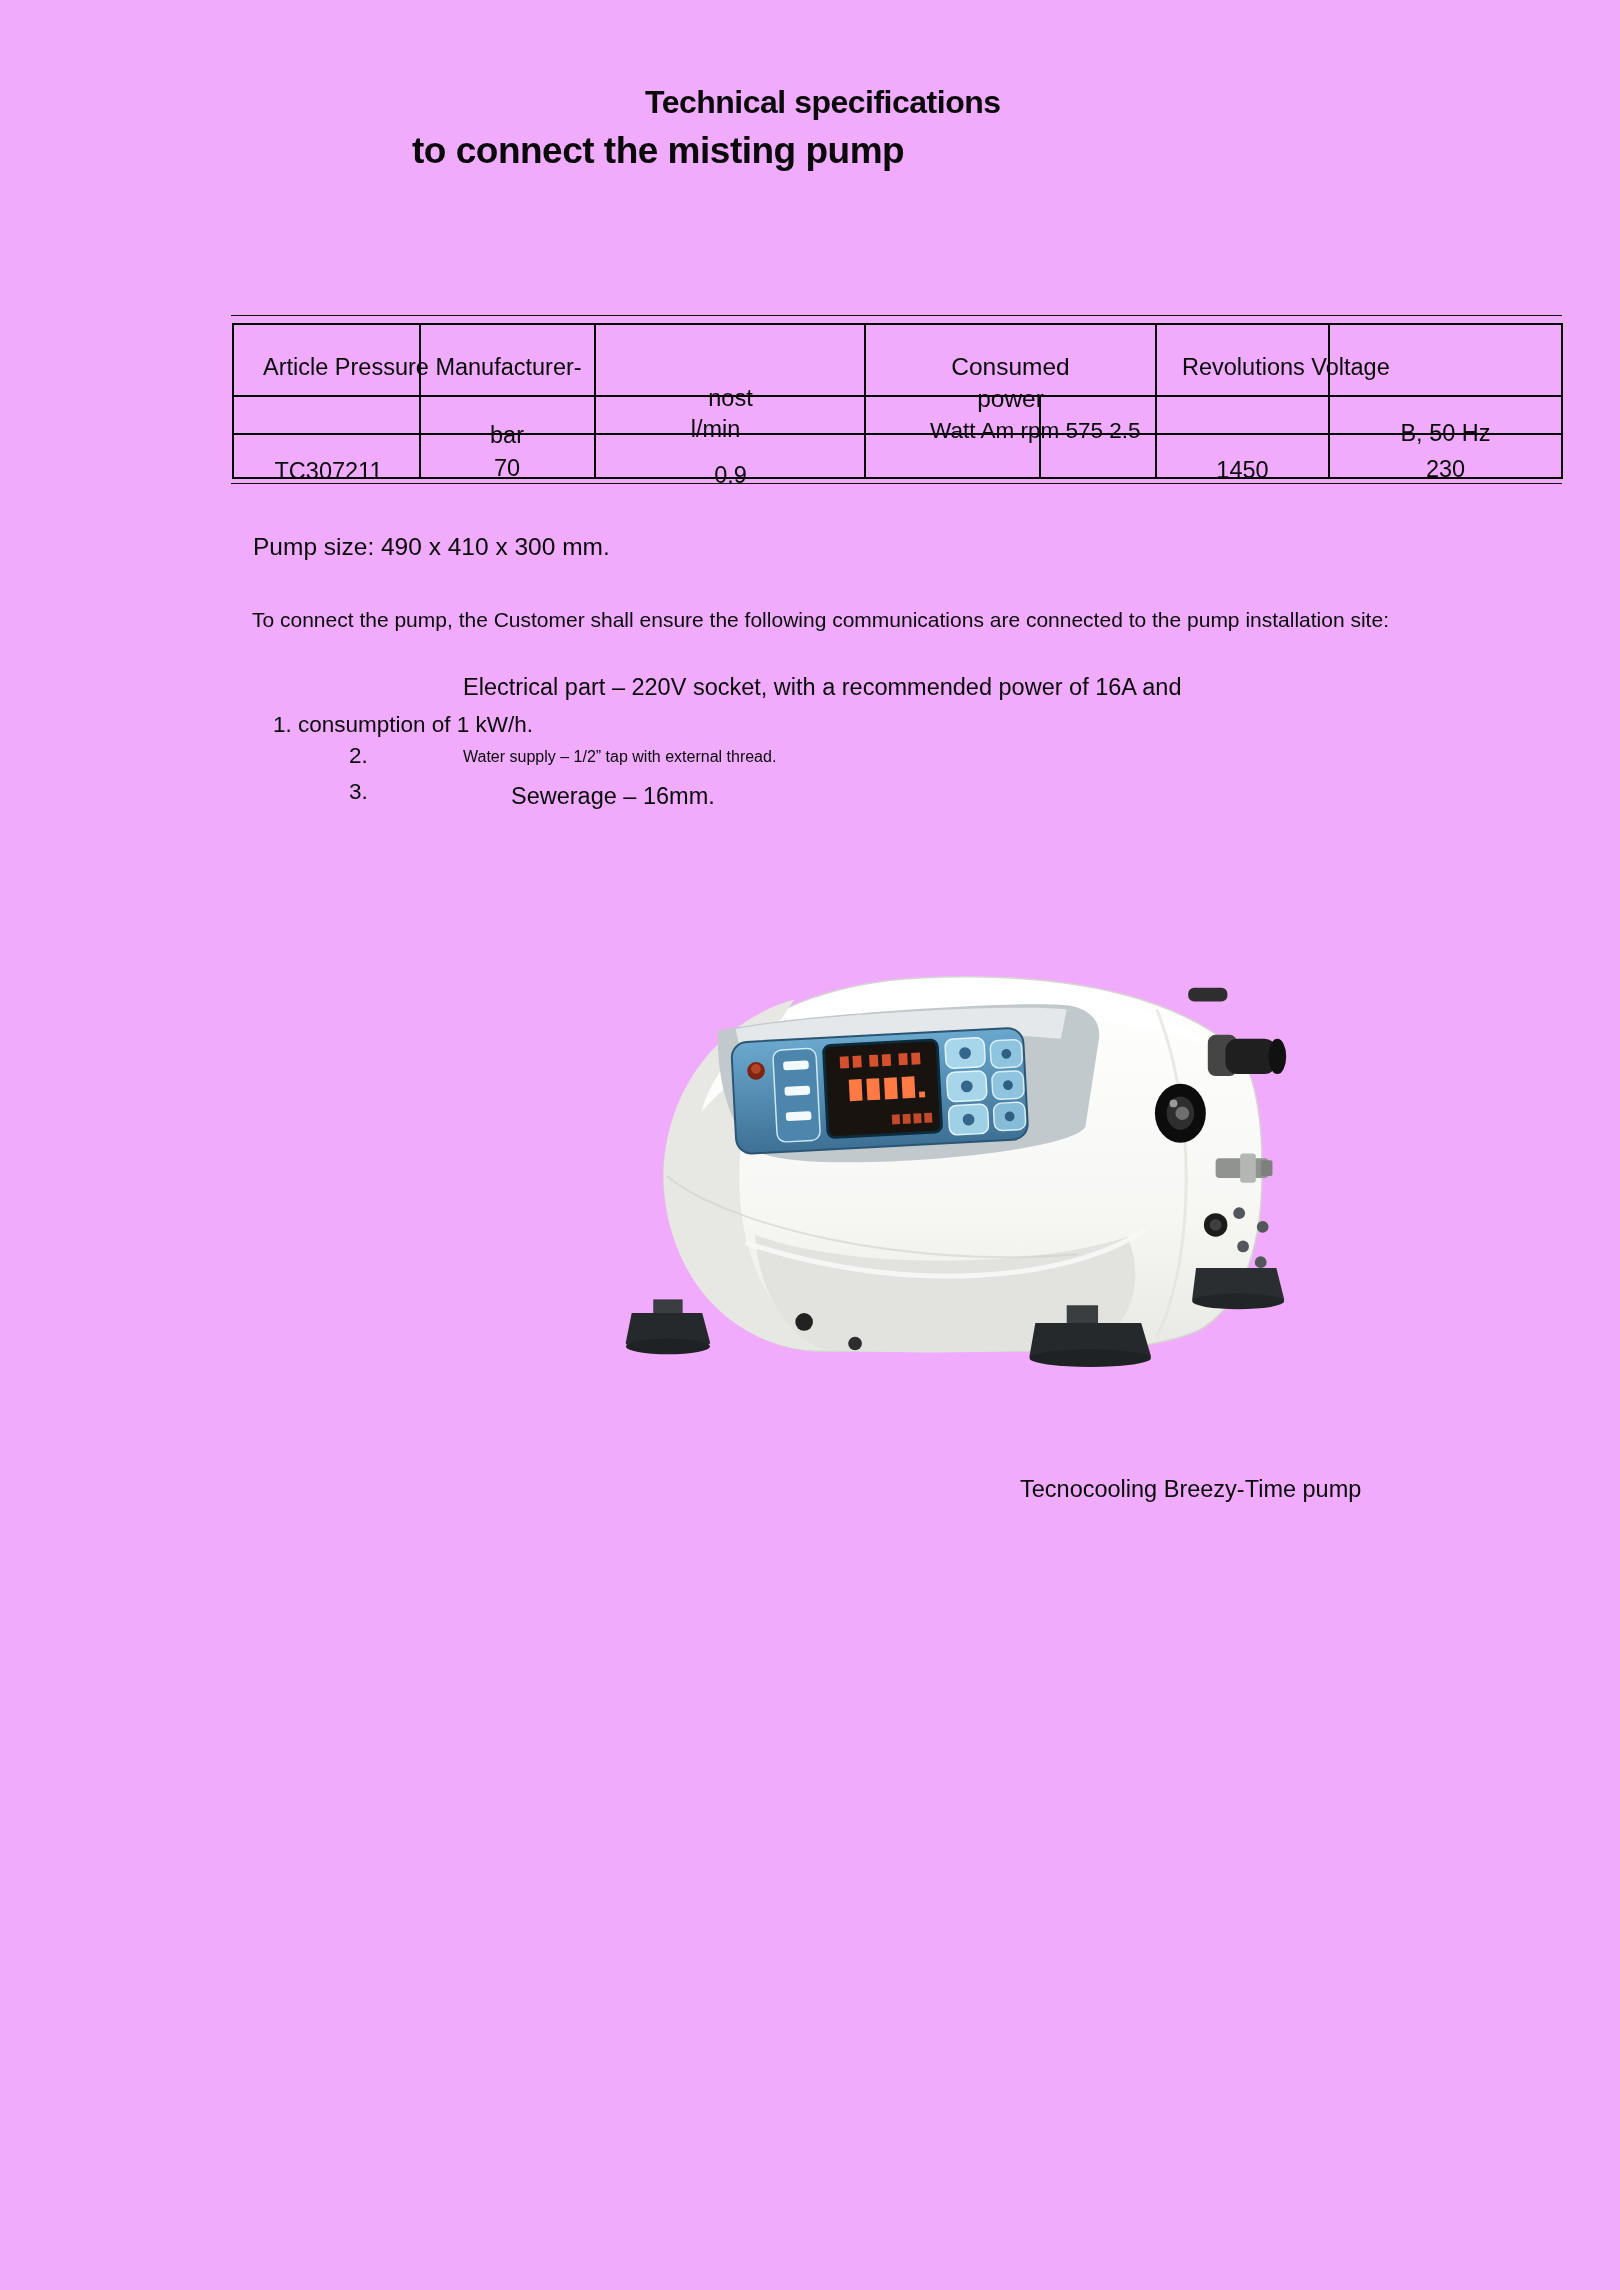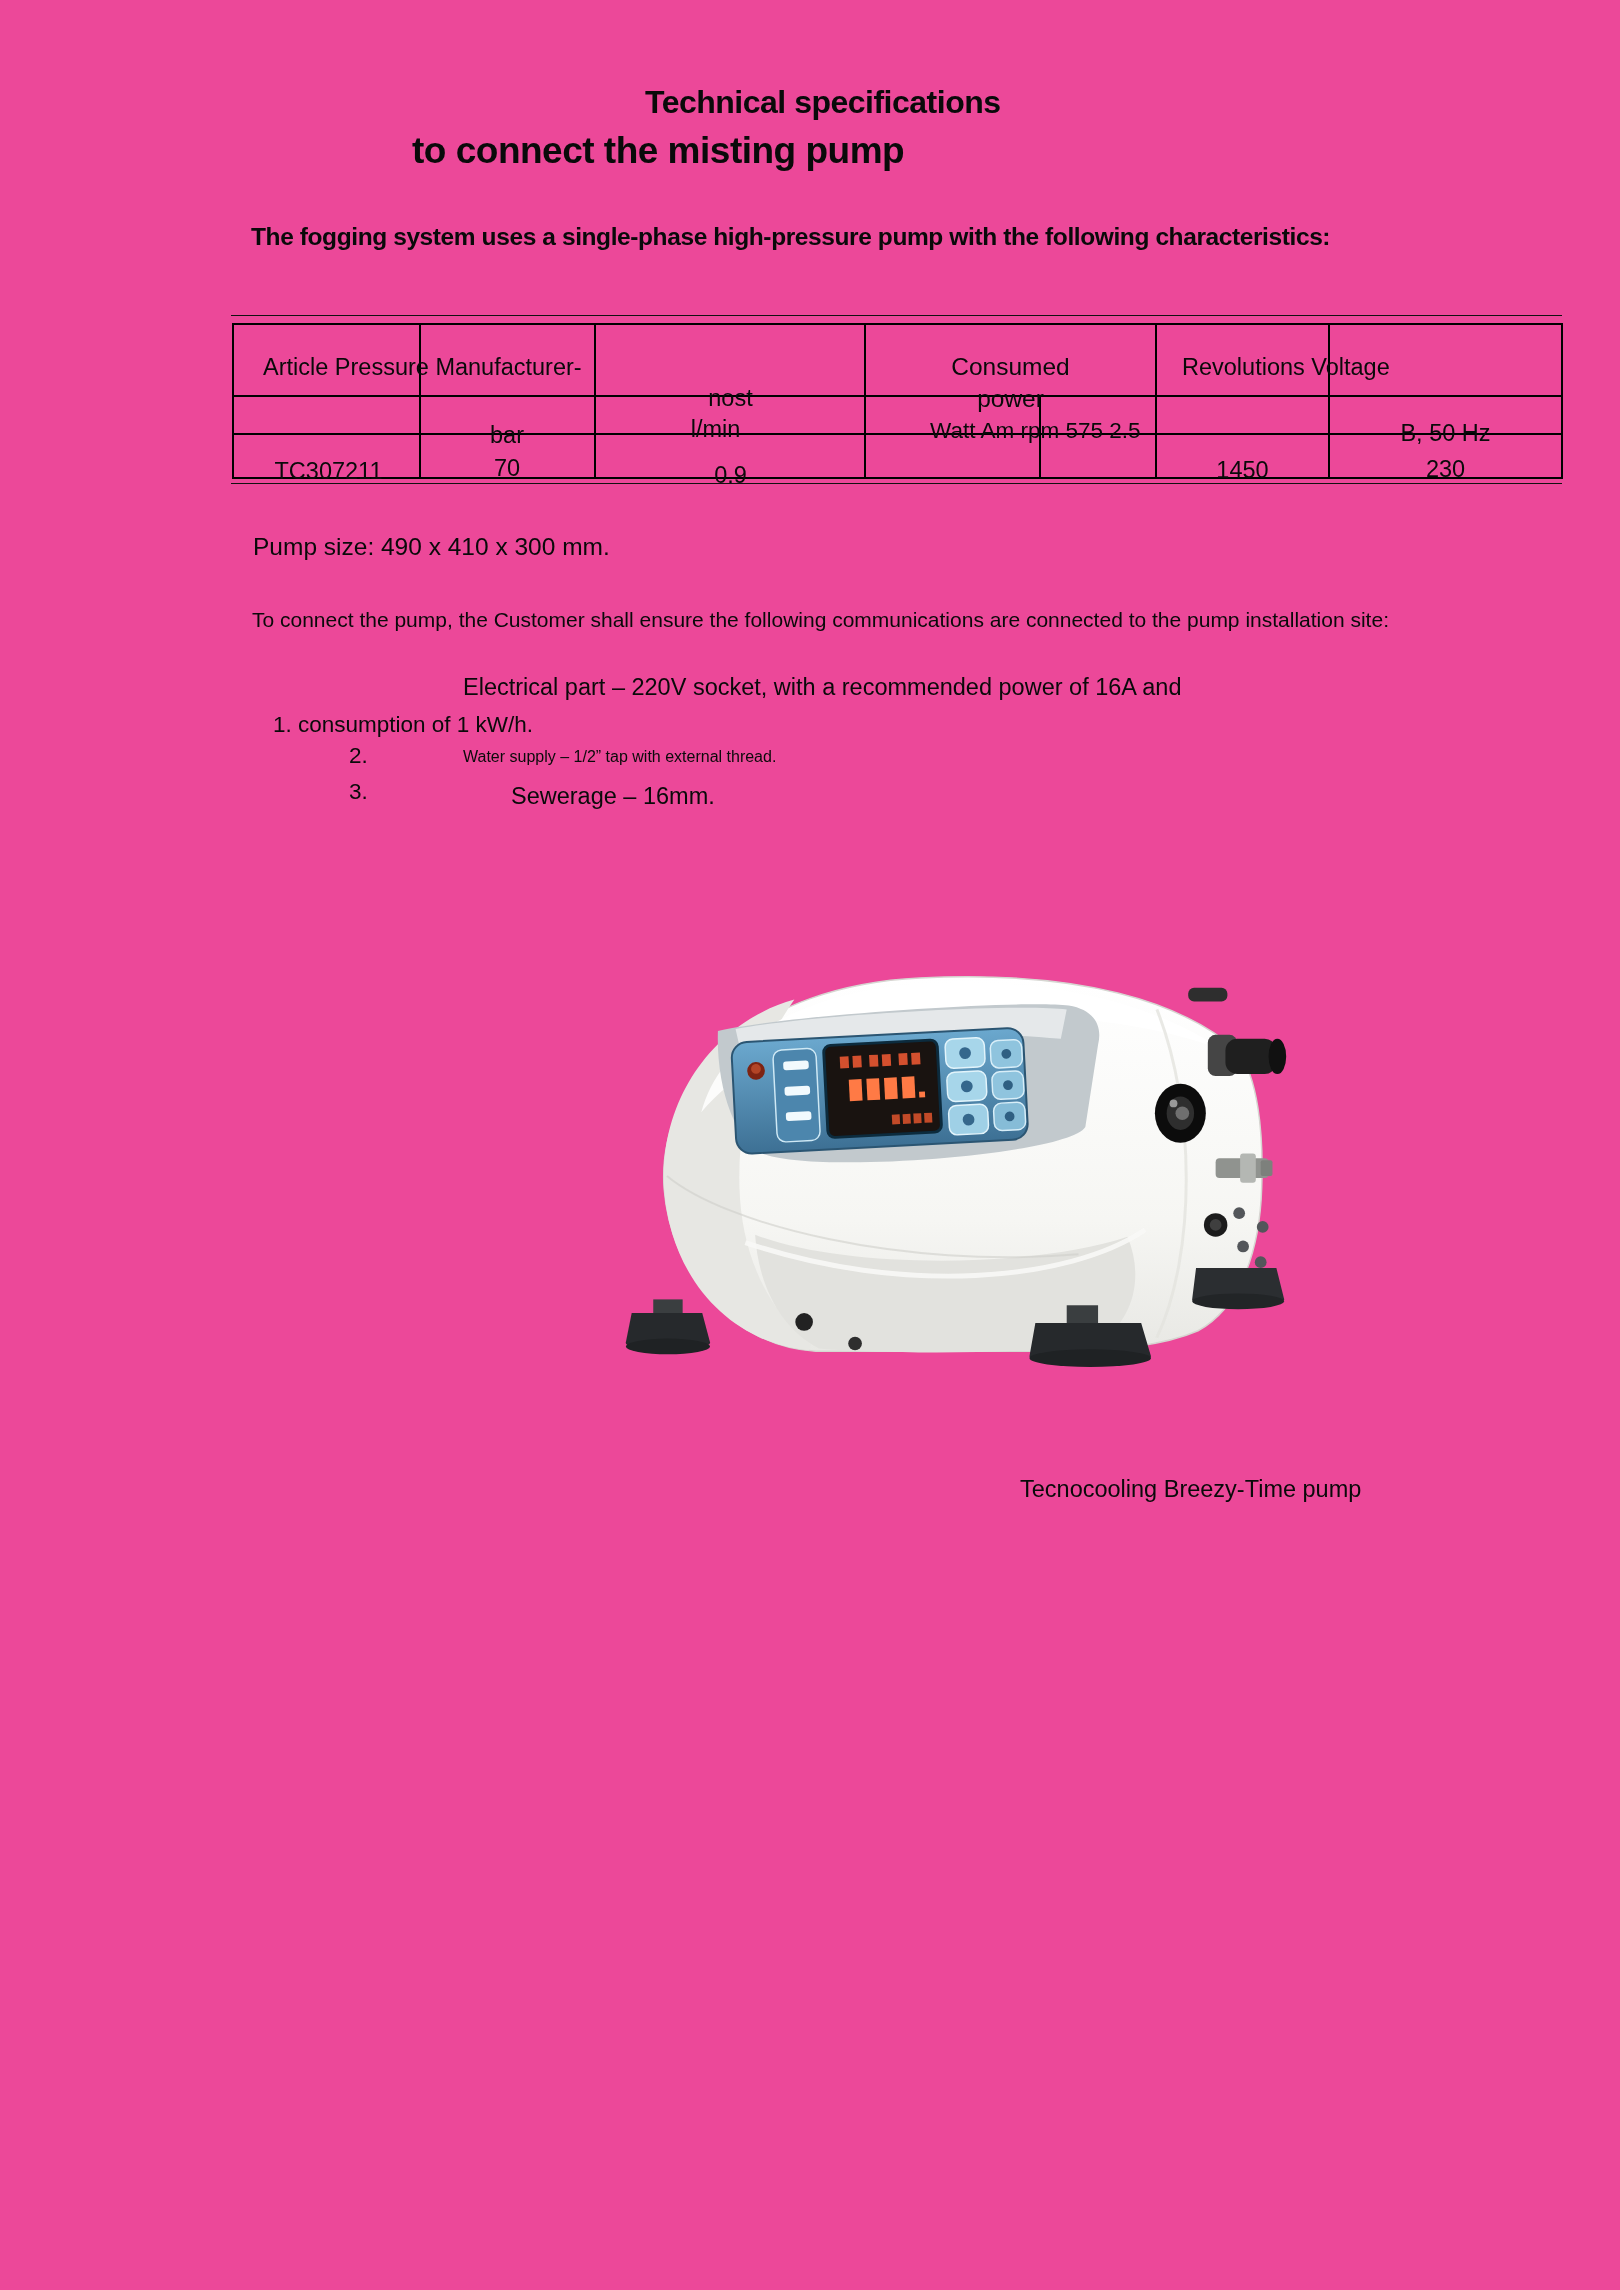--- a/index.html
+++ b/index.html
@@ -1,19 +1,19 @@
 <!DOCTYPE html>
 <html><head>
 <meta charset="utf-8">
 <style>
   html,body{margin:0;padding:0;background:#888;}
   .page{
     position:relative;
     width:1620px;height:2291px;
-    background:#ec4899;
+    background:#f0abfc;
     margin:0 auto;
     font-family:"Liberation Sans", sans-serif;
     color:#0a0a0a;
     overflow:hidden;
   }
   .abs{position:absolute;white-space:nowrap;}
 
   
   .title1{left:645px;top:84px;font-size:32px;font-weight:bold;letter-spacing:-0.5px;}
   .title2{left:412px;top:130px;font-size:37px;font-weight:bold;letter-spacing:-0.5px;}
@@ -62,21 +62,20 @@
   
   .pumpfig{position:absolute;left:608px;top:931px;width:696px;height:436px;}
 </style>
 </head>
 <body>
 
 <div class="page">
 
   <div class="abs title1">Technical specifications</div>
   <div class="abs title2">to connect the misting pump</div>
-  <div class="abs intro">The fogging system uses a single-phase high-pressure pump with the following characteristics:</div>
 
   <div class="tablewrap">
     <div class="thin-top"></div>
     <div class="thin-bottom"></div>
     <div class="vline v1"></div>
     <div class="vline v2"></div>
     <div class="vline v3"></div>
     <div class="v4"></div>
     <div class="vline v5"></div>
     <div class="vline v6"></div>

